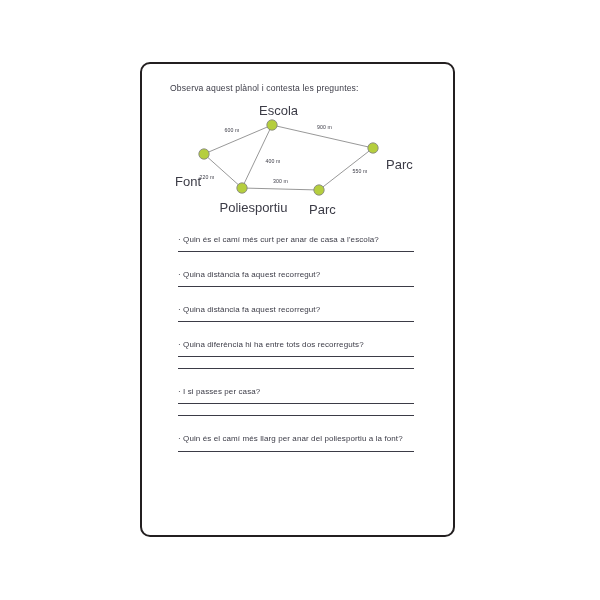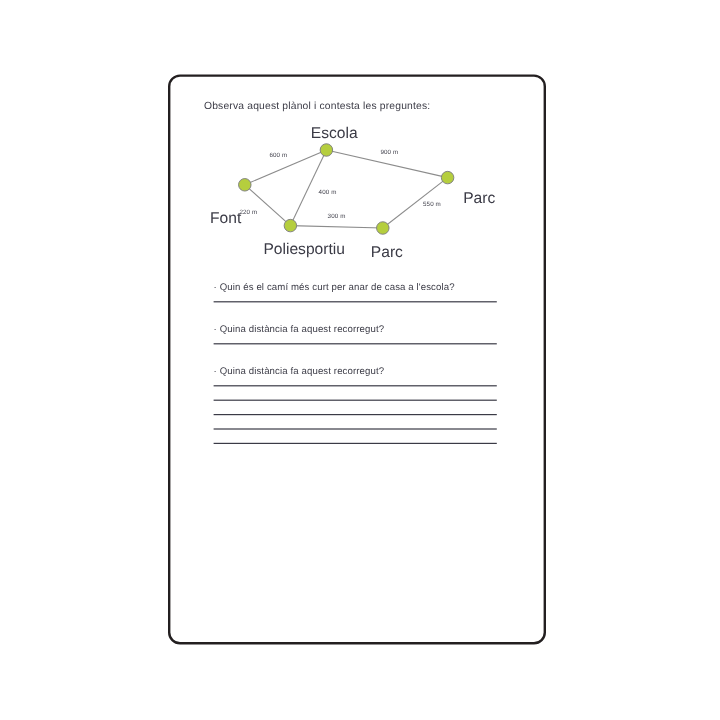--- a/index.html
+++ b/index.html
@@ -129,26 +129,32 @@
       </div>
       <div class="q-block">
         <div class="q-text">· Quina distància fa aquest recorregut?</div>
         <div class="answer-rule"></div>
       </div>
       <div class="q-block">
         <div class="q-text">· Quina distància fa aquest recorregut?</div>
         <div class="answer-rule"></div>
       </div>
       <div class="q-block">
+        <div class="q-text">· Quina diferència hi ha entre tots dos recorreguts?</div>
         <div class="answer-rule"></div>
       </div>
       <div class="q-block">
         <div class="answer-rule"></div>
       </div>
       <div class="q-block">
+        <div class="q-text">· I si passes per casa?</div>
         <div class="answer-rule"></div>
       </div>
       <div class="q-block">
+        <div class="answer-rule"></div>
+      </div>
+      <div class="q-block">
+        <div class="q-text">· Quin és el camí més llarg per anar del poliesportiu a la font?</div>
         <div class="answer-rule"></div>
       </div>
     </div>
 
 </div>
 
 </body></html>

